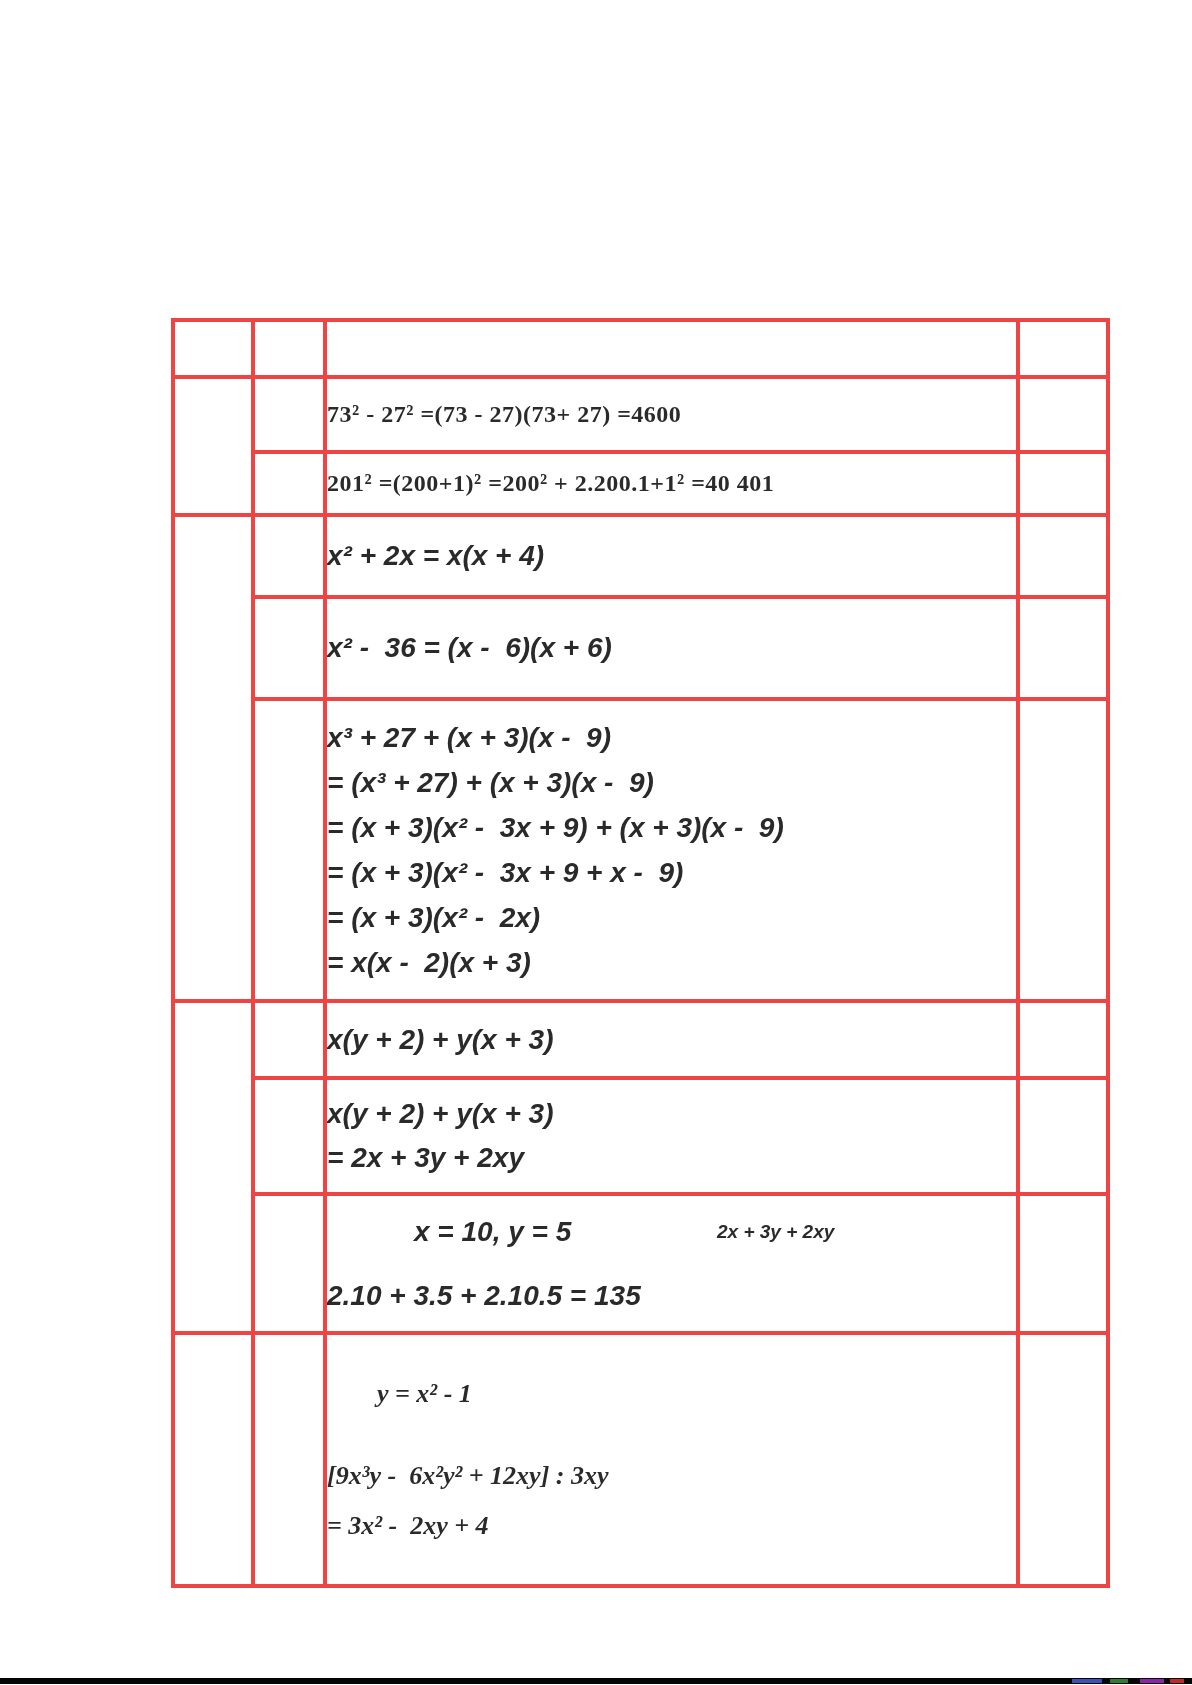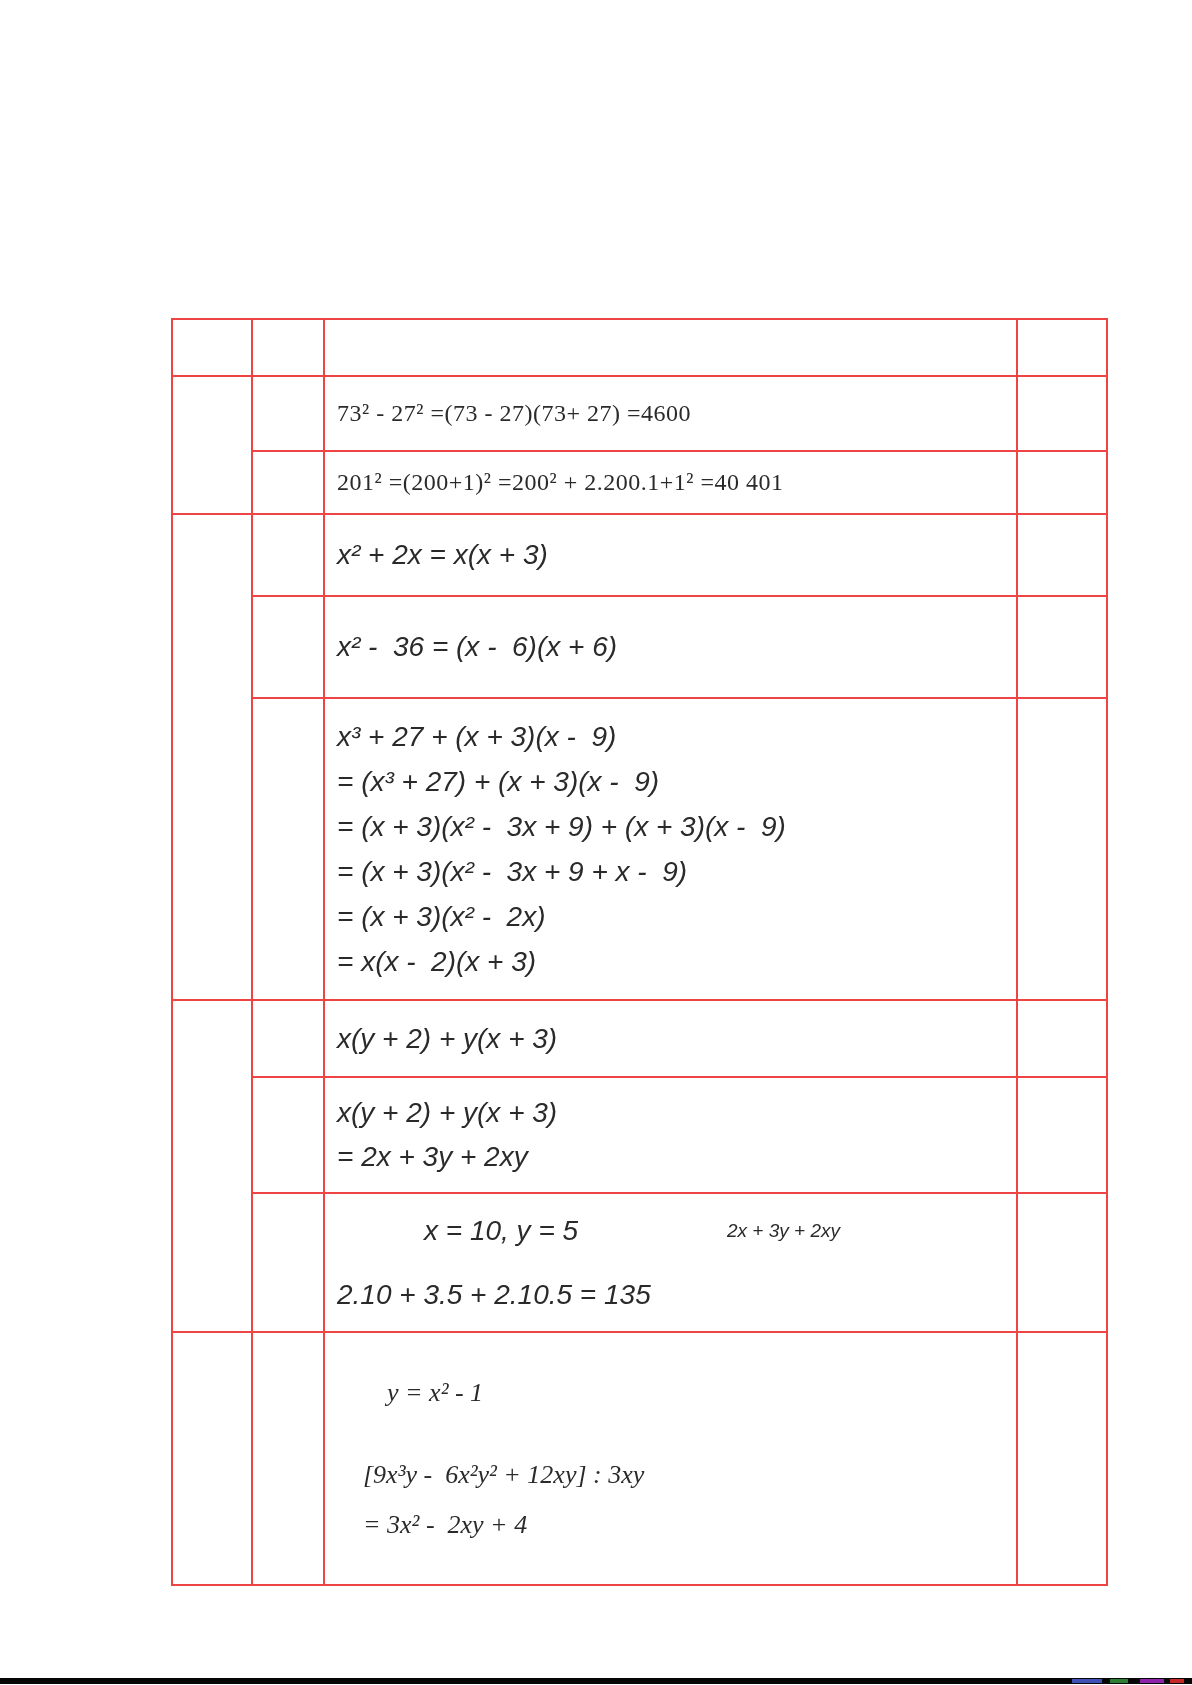--- a/index.html
+++ b/index.html
@@ -14,24 +14,25 @@
   .tbl-wrap {
     position: absolute;
     left: 171px;
     top: 318px;
   }
   table.answer-table {
     border-collapse: collapse;
     table-layout: fixed;
   }
   table.answer-table td {
-    border: 2px solid #ef4444;
-    padding: 12px;
+    border: 4px solid #ef4444;
+    padding: 0;
     vertical-align: middle;
     overflow: hidden;
+    font-weight: bold;
   }
   col.c-question { width: 80px; }
   col.c-part     { width: 72px; }
   col.c-answer   { width: 693px; }
   col.c-points   { width: 90px; }
 
   tr.r-header { height: 57px; }
   tr.r1 { height: 75px; }
   tr.r2 { height: 63px; }
   tr.r3 { height: 82px; }
@@ -57,21 +58,20 @@
   }
   .eq-sans {
     font-family: "Liberation Sans", sans-serif;
     font-style: italic;
     font-size: 28px;
   }
   .eq-serif-it {
     font-family: "Liberation Serif", serif;
     font-style: italic;
     font-size: 26px;
-    margin-left: 26px;
   }
   .block-lines .eq { line-height: 45px; }
   td.ans-q2c { padding-top: 10px; }
   td.ans-q3b { padding-top: 6px; }
   td.ans-q3b .eq { line-height: 44px; }
   td.ans-q3c { padding-top: 6px; }
   .q3c-line1 { position: relative; height: 44px; line-height: 44px; }
   .q3c-given { margin-left: 87px; }
   .q3c-expr  { position: absolute; left: 390px; top: 0; font-size: 19px; }
   .q3c-calc  { margin-top: 20px; line-height: 44px; }
@@ -129,21 +129,21 @@
         <td class="ans">
           <div class="eq eq-serif">201² =(200+1)² =200² + 2.200.1+1² =40 401</div>
         </td>
         <td></td>
       </tr>
 
       <tr class="r3">
         <td rowspan="3"></td>
         <td></td>
         <td class="ans">
-          <div class="eq eq-sans">x² + 2x = x(x + 3)</div>
+          <div class="eq eq-sans">x² + 2x = x(x + 4)</div>
         </td>
         <td class="dash-b"></td>
       </tr>
 
       <tr class="r4">
         <td></td>
         <td class="ans">
           <div class="eq eq-sans">x² -  36 = (x -  6)(x + 6)</div>
         </td>
         <td class="dash-t dash-b"></td>

